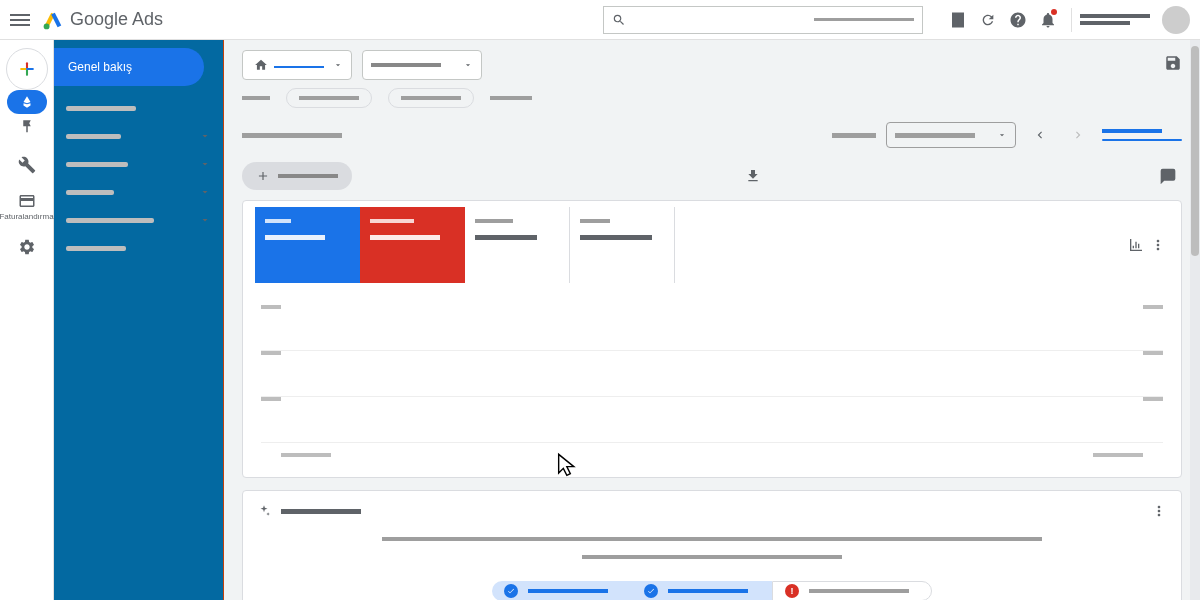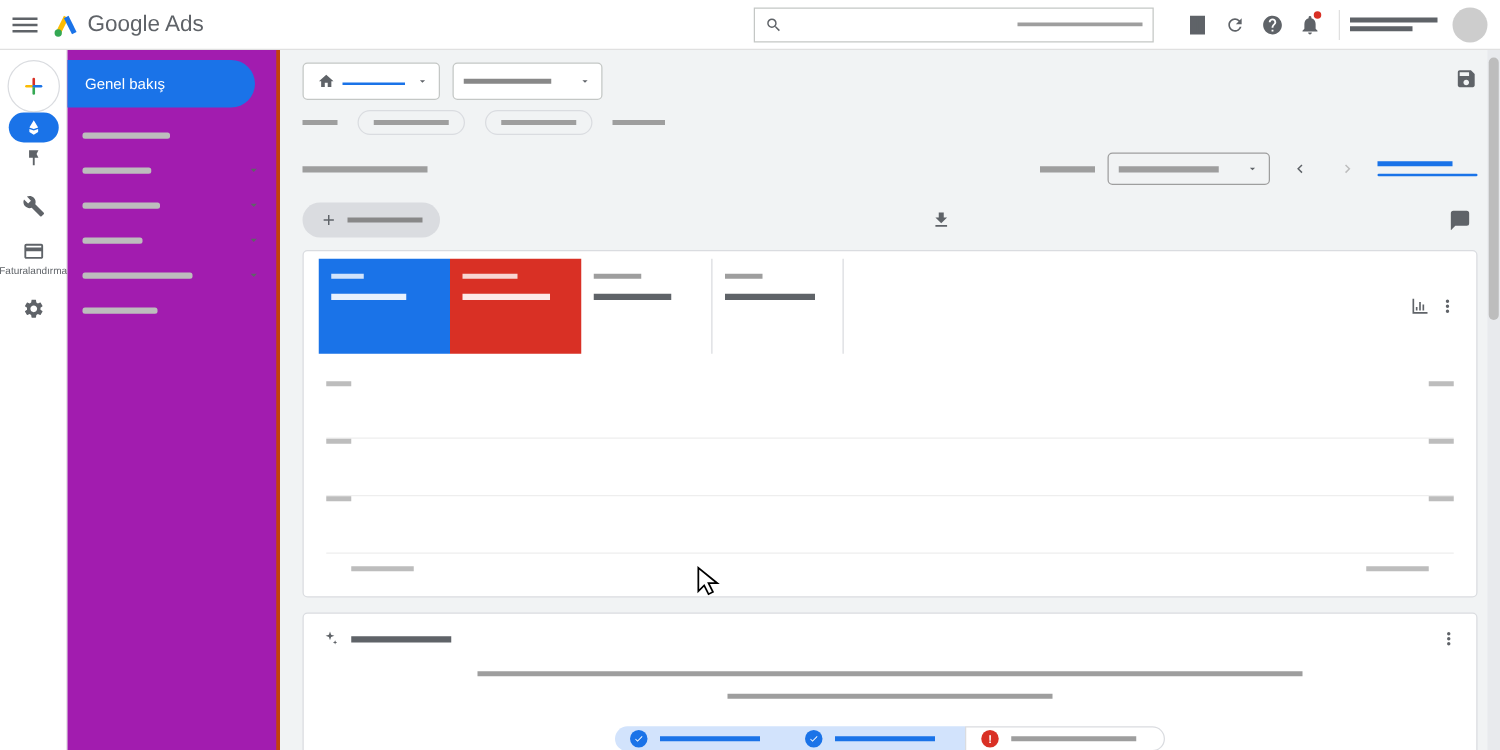--- a/index.html
+++ b/index.html
@@ -19,21 +19,21 @@
 .htext{display:flex;flex-direction:column;gap:3px;margin-right:12px}
 .htext span{height:4px;background:#5f6368}
 .avatar{width:28px;height:28px;border-radius:50%;background:#cdcdcd}
 .body{display:flex;height:560px}
 .rail{width:54px;background:#fff;display:flex;flex-direction:column;align-items:center;padding-top:8px;border-right:1px solid #e0e0e0}
 .rail-btn{width:38px;height:38px;display:flex;flex-direction:column;align-items:center;justify-content:center;cursor:pointer;position:relative;border-radius:50%}
 .rail-plus{width:42px;height:42px;border-radius:50%;border:1px solid #dadce0;display:flex;align-items:center;justify-content:center;background:#fff}
 .rail-active{background:#1a73e8;width:40px;height:24px;border-radius:12px}
 .rail-label{font-size:8px;color:#5f6368;text-align:center;margin-top:2px}
 .rail-underline{width:36px;height:2px;background:#1a73e8;margin-top:-8px}
-.sidebar{width:170px;background:#a21caf;padding:8px 0;border-right:3px solid #c2410c}
+.sidebar{width:170px;background:#0369a1;padding:8px 0;border-right:1px solid #c2410c}
 .side-primary{height:38px;background:#1a73e8;border-radius:0 19px 19px 0;color:#fff;display:flex;align-items:center;padding-left:14px;font-size:12px;margin-bottom:8px;width:150px}
 .side-item{height:28px;display:flex;align-items:center;padding:0 12px;cursor:pointer}
 .side-item .bar{height:5px;background:#bdbdbd;border-radius:2px}
 .side-item svg{margin-left:auto}
 .main{flex:1;padding:10px 18px;position:relative;overflow:hidden}
 .topctrls{display:flex;gap:10px;align-items:center;margin-bottom:8px}
 .dd{height:30px;border:1px solid #c4c7c5;background:#fff;border-radius:4px;display:flex;align-items:center;padding:0 8px;gap:6px;cursor:pointer}
 .dd .bar{height:4px;background:#888}
 .dd svg{margin-left:auto}
 .dl-icon{margin-left:auto;cursor:pointer}

